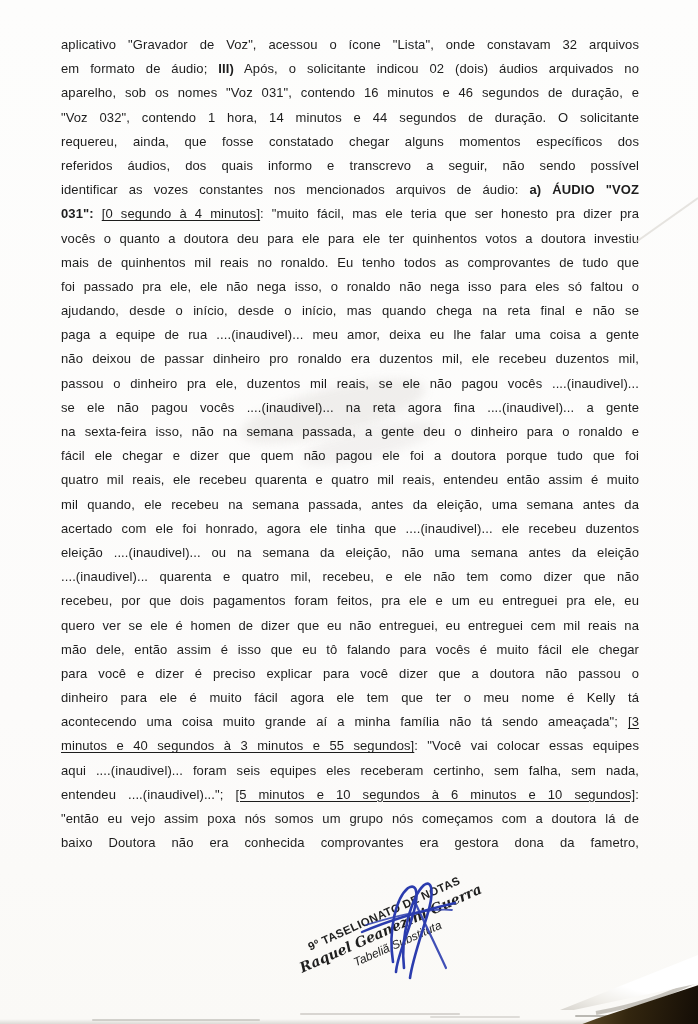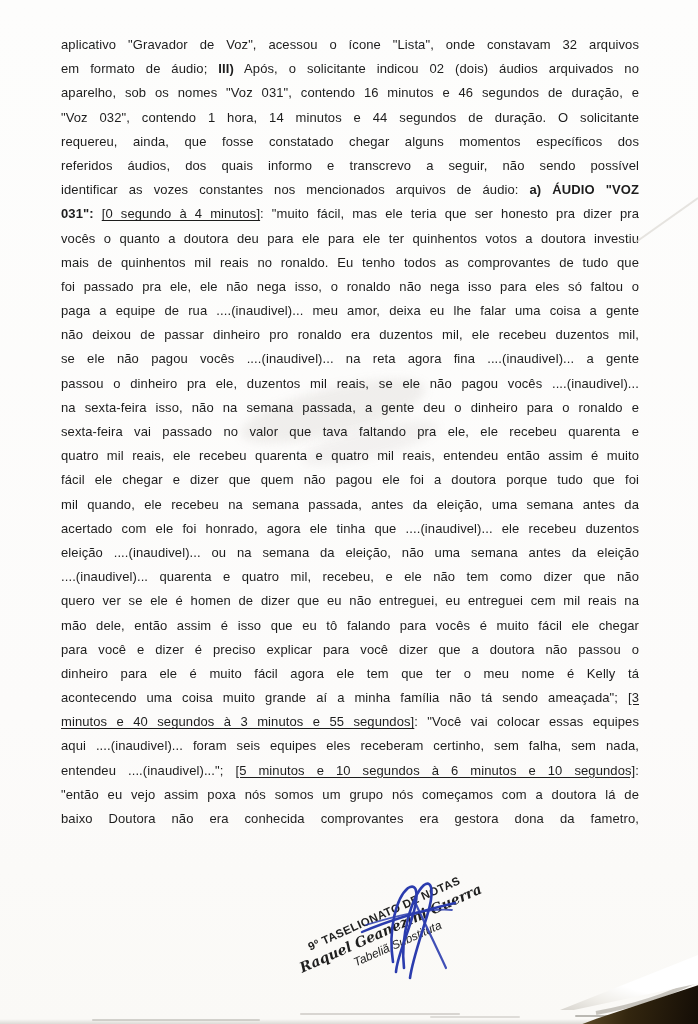--- a/index.html
+++ b/index.html
@@ -89,32 +89,33 @@
       <div class="line"><span>em formato de áudio; </span><span class="b">III)</span><span> Após, o solicitante indicou 02 (dois) áudios arquivados no</span></div>
       <div class="line"><span>aparelho, sob os nomes "Voz 031", contendo 16 minutos e 46 segundos de duração, e</span></div>
       <div class="line"><span>"Voz 032", contendo 1 hora, 14 minutos e 44 segundos de duração. O solicitante</span></div>
       <div class="line"><span>requereu, ainda, que fosse constatado chegar alguns momentos específicos dos</span></div>
       <div class="line"><span>referidos áudios, dos quais informo e transcrevo a seguir, não sendo possível</span></div>
       <div class="line"><span>identificar as vozes constantes nos mencionados arquivos de áudio: </span><span class="b">a) ÁUDIO "VOZ</span></div>
       <div class="line"><span class="b">031":</span><span> </span><span class="u">[0 segundo à 4 minutos]</span><span>: "muito fácil, mas ele teria que ser honesto pra dizer pra</span></div>
       <div class="line"><span>vocês o quanto a doutora deu para ele para ele ter quinhentos votos a doutora investiu</span></div>
       <div class="line"><span>mais de quinhentos mil reais no ronaldo. Eu tenho todos as comprovantes de tudo que</span></div>
       <div class="line"><span>foi passado pra ele, ele não nega isso, o ronaldo não nega isso para eles só faltou o</span></div>
+      <div class="line"><span>ajudando, desde o início, desde o início, mas quando chega na reta final e não se</span></div>
       <div class="line"><span>paga a equipe de rua ....(inaudivel)... meu amor, deixa eu lhe falar uma coisa a gente</span></div>
       <div class="line"><span>não deixou de passar dinheiro pro ronaldo era duzentos mil, ele recebeu duzentos mil,</span></div>
+      <div class="line"><span>passou o dinheiro pra ele, duzentos mil reais, se ele não pagou vocês ....(inaudivel)...</span></div>
       <div class="line"><span>se ele não pagou vocês ....(inaudivel)... na reta agora fina ....(inaudivel)... a gente</span></div>
-      <div class="line"><span>passou o dinheiro pra ele, duzentos mil reais, se ele não pagou vocês ....(inaudivel)...</span></div>
       <div class="line"><span>na sexta-feira isso, não na semana passada, a gente deu o dinheiro para o ronaldo e</span></div>
-      <div class="line"><span>sexta-feira vai passado no valor que tava faltando pra ele, ele recebeu quarenta e</span></div>
+      <div class="line"><span>fácil ele chegar e dizer que quem não pagou ele foi a doutora porque tudo que foi</span></div>
       <div class="line"><span>quatro mil reais, ele recebeu quarenta e quatro mil reais, entendeu então assim é muito</span></div>
-      <div class="line"><span>fácil ele chegar e dizer que quem não pagou ele foi a doutora porque tudo que foi</span></div>
       <div class="line"><span>mil quando, ele recebeu na semana passada, antes da eleição, uma semana antes da</span></div>
       <div class="line"><span>acertado com ele foi honrado, agora ele tinha que ....(inaudivel)... ele recebeu duzentos</span></div>
       <div class="line"><span>eleição ....(inaudivel)... ou na semana da eleição, não uma semana antes da eleição</span></div>
       <div class="line"><span>....(inaudivel)... quarenta e quatro mil, recebeu, e ele não tem como dizer que não</span></div>
+      <div class="line"><span>recebeu, por que dois pagamentos foram feitos, pra ele e um eu entreguei pra ele, eu</span></div>
       <div class="line"><span>quero ver se ele é homen de dizer que eu não entreguei, eu entreguei cem mil reais na</span></div>
       <div class="line"><span>mão dele, então assim é isso que eu tô falando para vocês é muito fácil ele chegar</span></div>
       <div class="line"><span>para você e dizer é preciso explicar para você dizer que a doutora não passou o</span></div>
       <div class="line"><span>dinheiro para ele é muito fácil agora ele tem que ter o meu nome é Kelly tá</span></div>
       <div class="line"><span>acontecendo uma coisa muito grande aí a minha família não tá sendo ameaçada"; </span><span class="u">[3</span></div>
       <div class="line"><span class="u">minutos e 40 segundos à 3 minutos e 55 segundos]</span><span>: "Você vai colocar essas equipes</span></div>
       <div class="line"><span>aqui ....(inaudivel)... foram seis equipes eles receberam certinho, sem falha, sem nada,</span></div>
       <div class="line"><span>entendeu ....(inaudivel)..."; </span><span class="u">[5 minutos e 10 segundos à 6 minutos e 10 segundos]</span><span>:</span></div>
       <div class="line"><span>"então eu vejo assim poxa nós somos um grupo nós começamos com a doutora lá de</span></div>
       <div class="line"><span>baixo Doutora não era conhecida comprovantes era gestora dona da fametro,</span></div>

